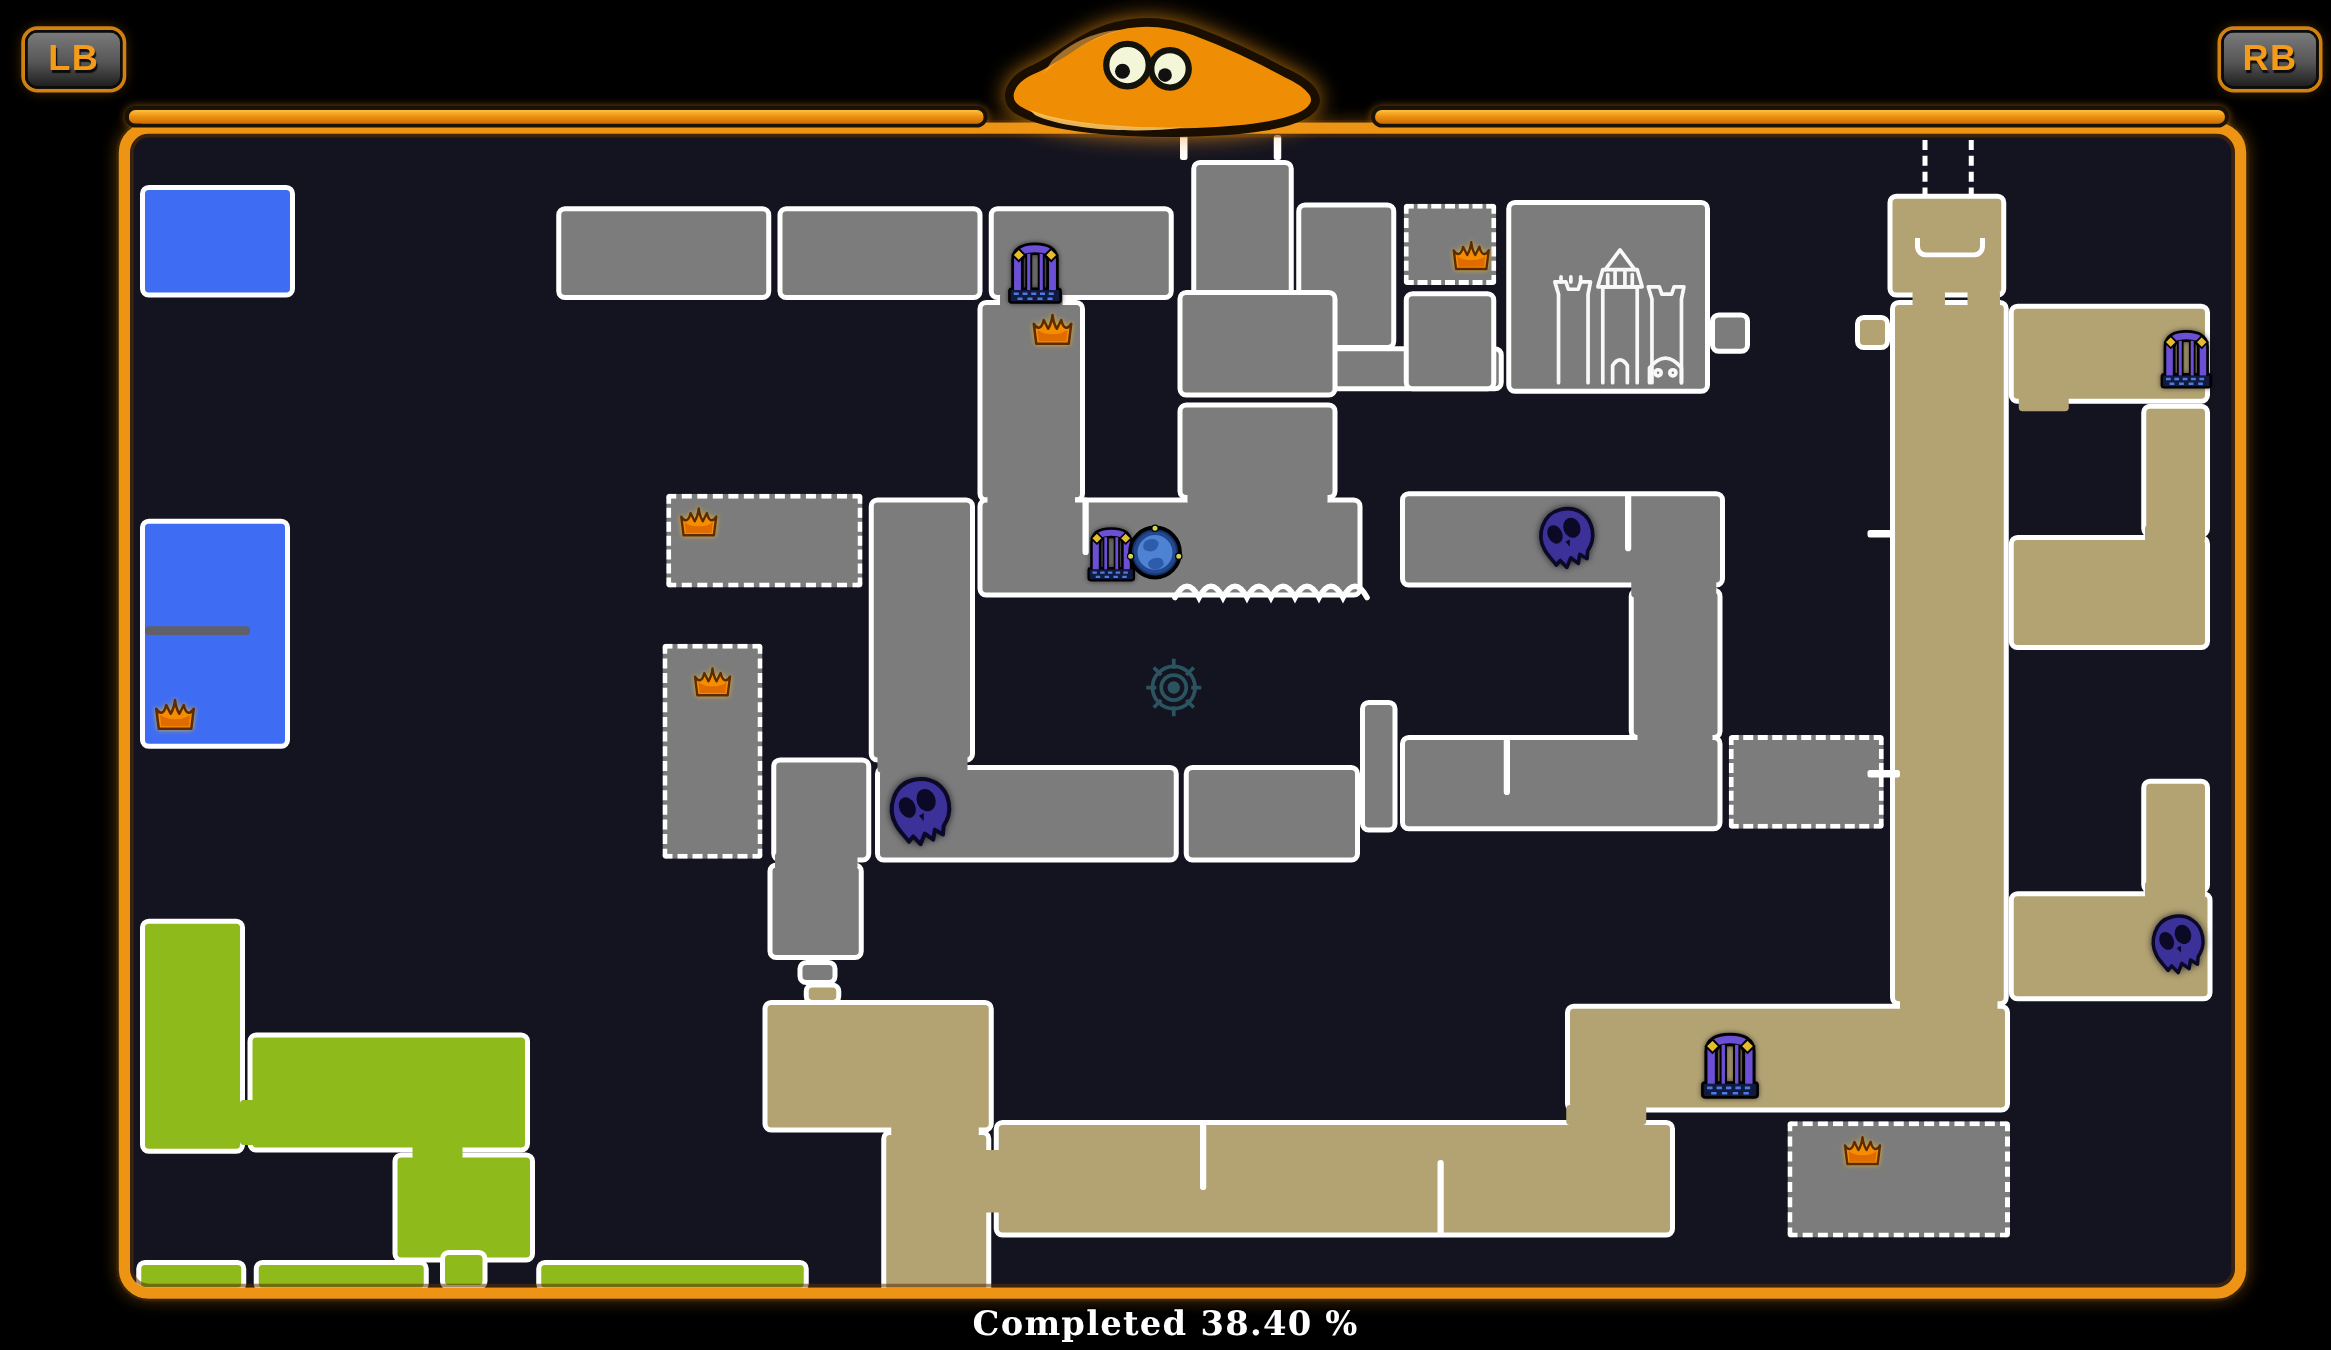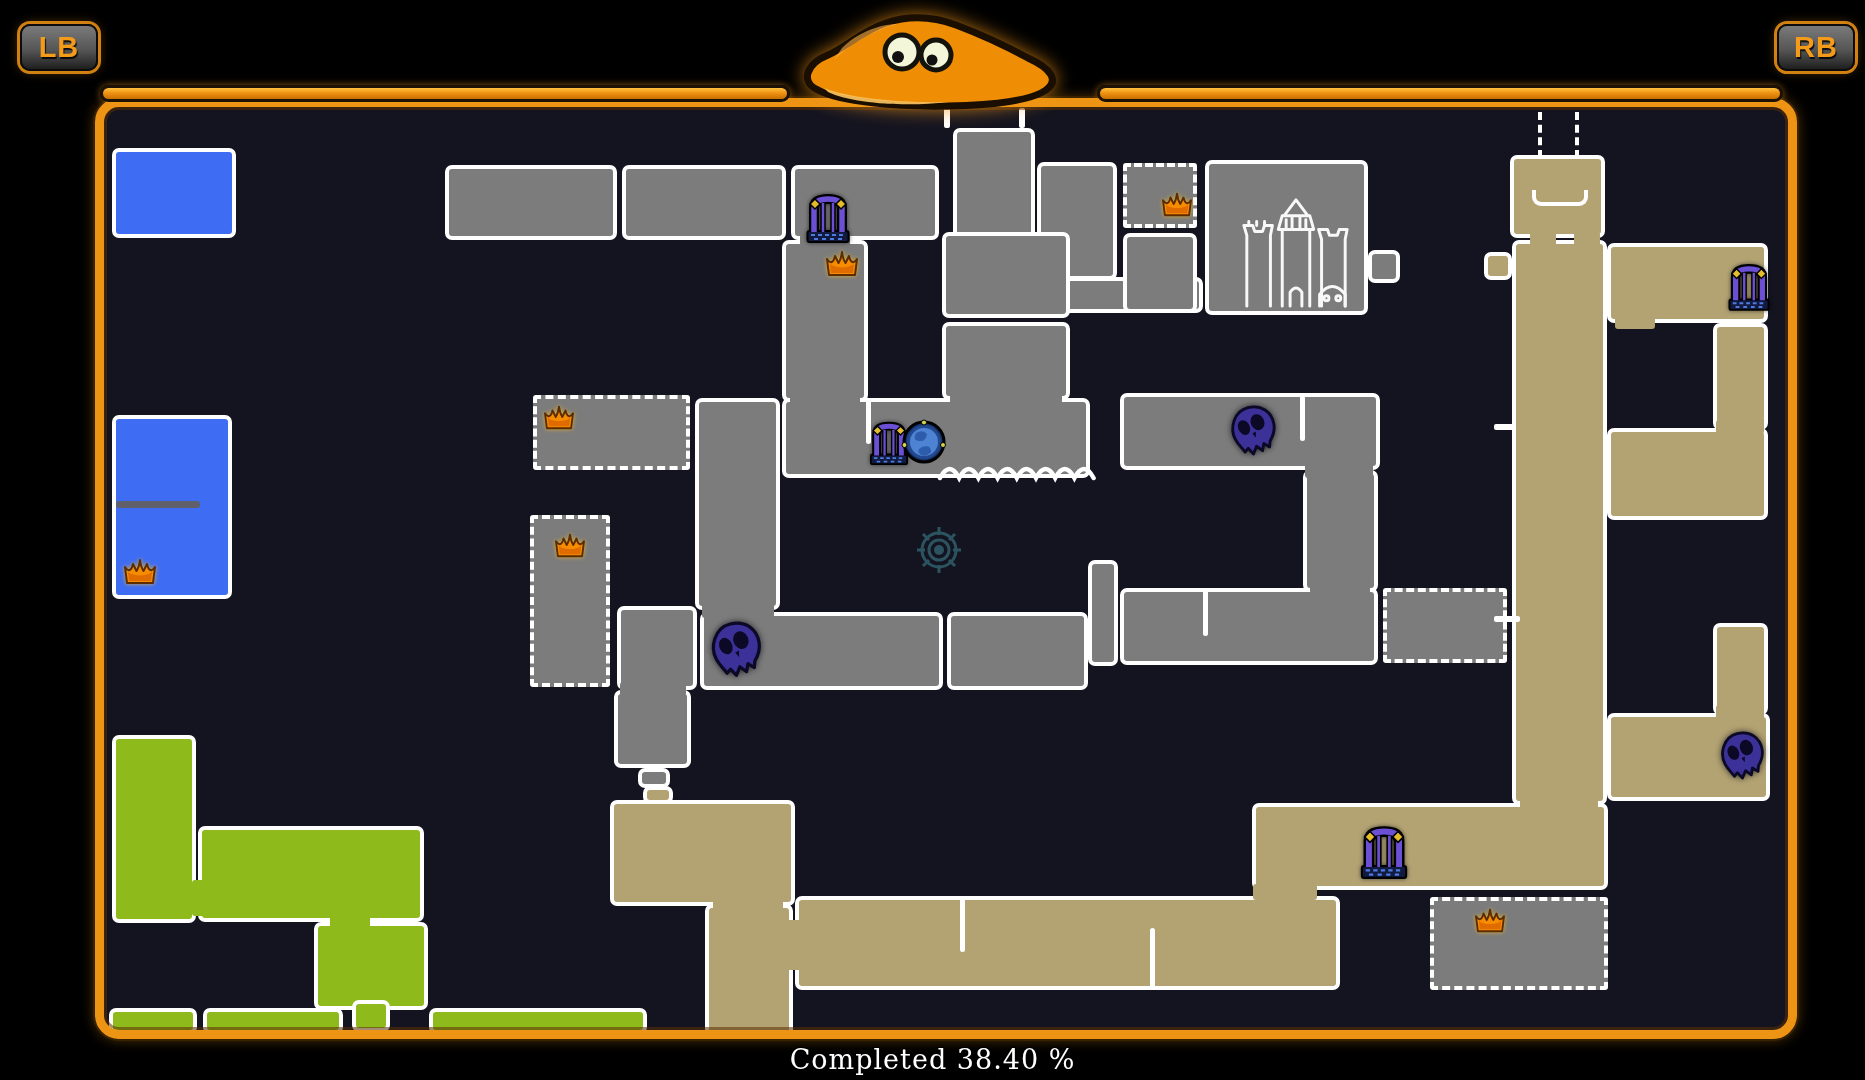--- a/index.html
+++ b/index.html
@@ -14,21 +14,21 @@
   .capsule{position:absolute;height:17px;top:85px;z-index:60;border-radius:9px;box-sizing:border-box;
           background:linear-gradient(#ffc23e,#ef9214 45%,#c96f00);border:3px solid #1c1206;
           box-shadow:0 0 7px rgba(244,155,26,.55);}
   
   .bumper{position:absolute;width:78px;height:47px;z-index:80;border-radius:10px;box-sizing:border-box;
           background:linear-gradient(#7a7a7a,#565656 55%,#1f1f1f);border:2px solid #0c0c0c;
           box-shadow:0 0 0 3px rgba(239,148,20,.85), 0 0 12px rgba(239,148,20,.45);
           color:#f49b1a;font-weight:bold;font-size:29px;display:flex;align-items:center;justify-content:center;
           text-shadow:1px 2px 1px rgba(0,0,0,.85);letter-spacing:1px;}
   #completion{position:absolute;left:0;top:1044px;width:100%;text-align:center;z-index:60;
-          color:#fff;font-family:"DejaVu Serif",serif;font-weight:normal;font-size:27px;letter-spacing:1px;
+          color:#fff;font-family:"DejaVu Serif",serif;font-weight:bold;font-size:27px;letter-spacing:1px;
           text-shadow:2px 2px 0 #000,-1px -1px 0 #000,1px -1px 0 #000,-1px 1px 0 #000,0 3px 3px rgba(0,0,0,.8);}
   
   #map-layer{position:absolute;left:0;top:0;width:1865px;height:1080px;z-index:5;}
   .room{position:absolute;box-sizing:border-box;background:var(--c);}
   .c-gray{--c:var(--gray,#7c7c7c);}
   .c-tan{--c:var(--tan,#b3a373);}
   .c-blue{--c:var(--blue,#3e6cf3);}
   .c-green{--c:var(--green,#8fba1b);}
   .c-divider{--c:#60606a;}
   .b-solid{border:4px solid #fff;border-radius:7px;}

